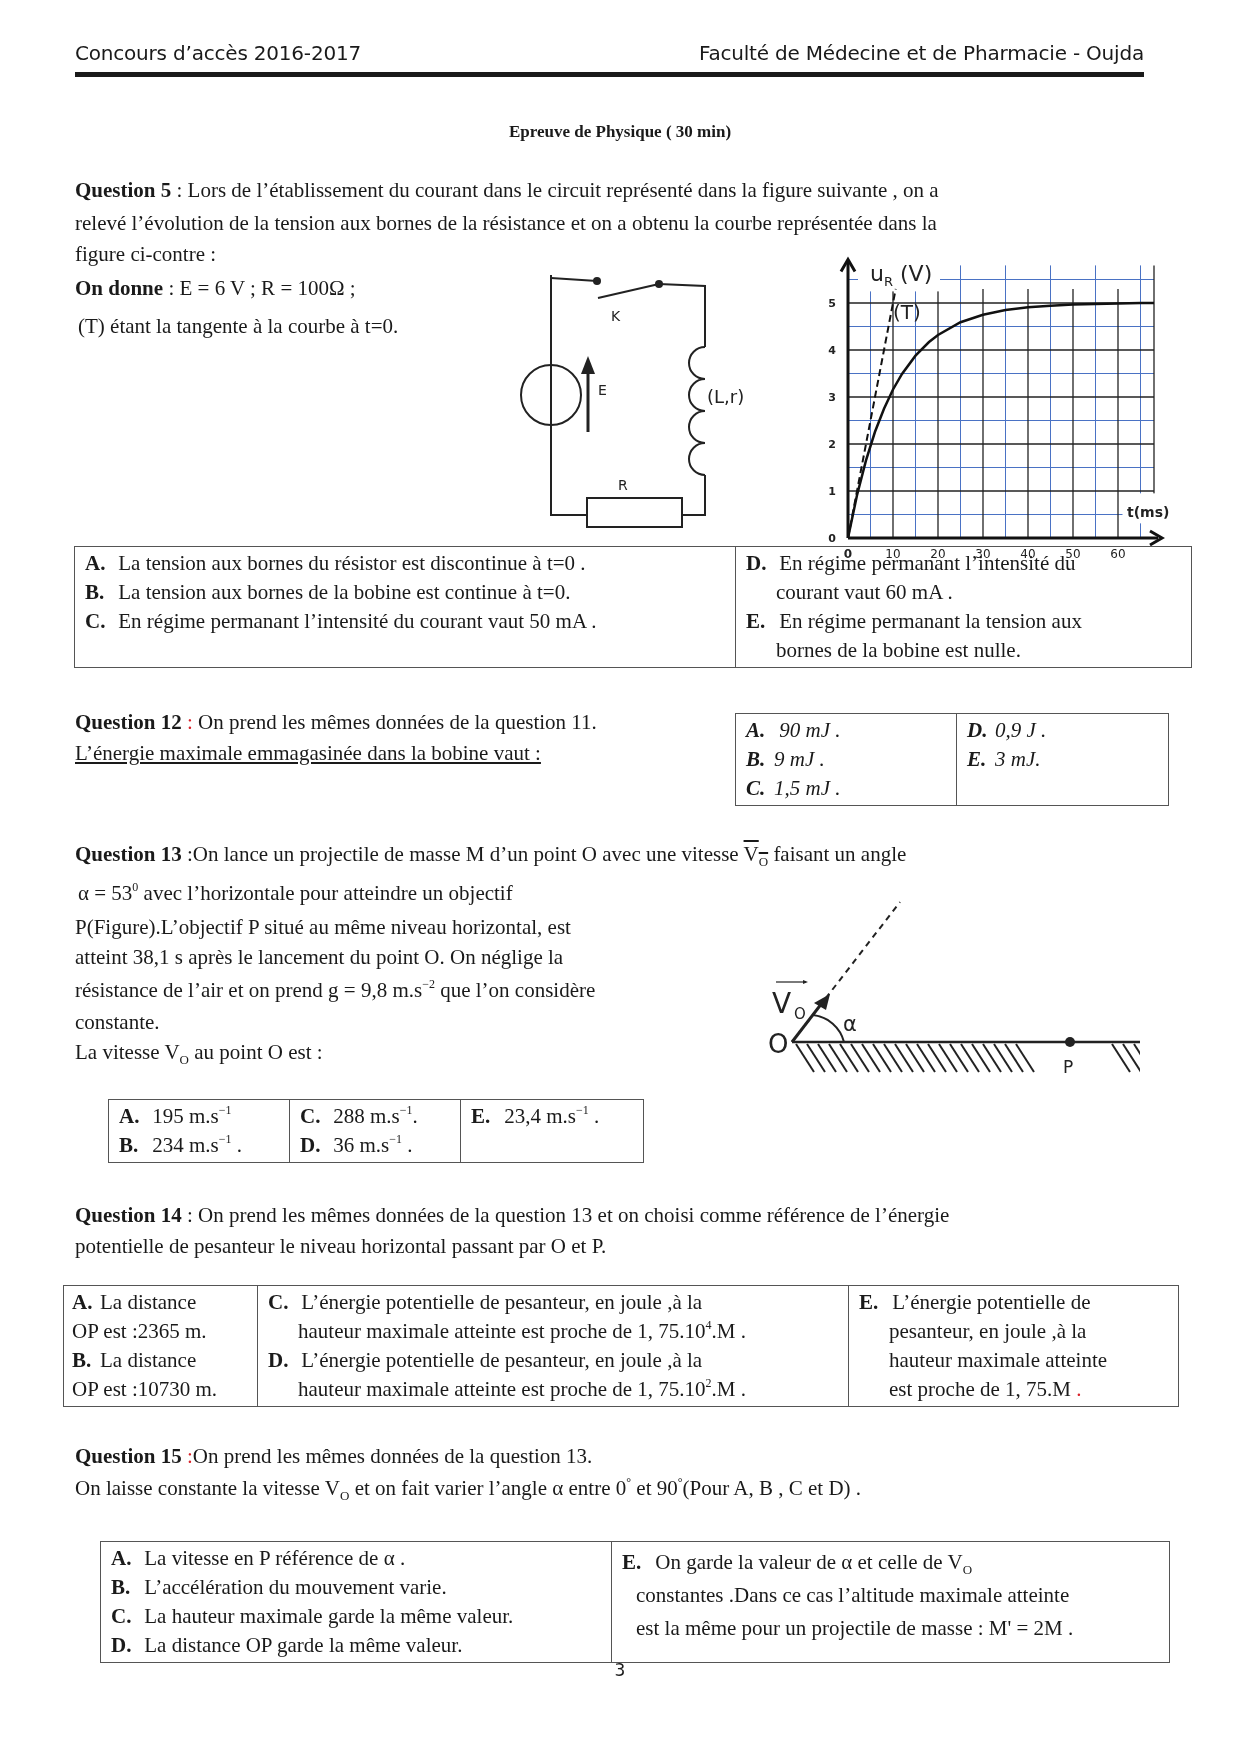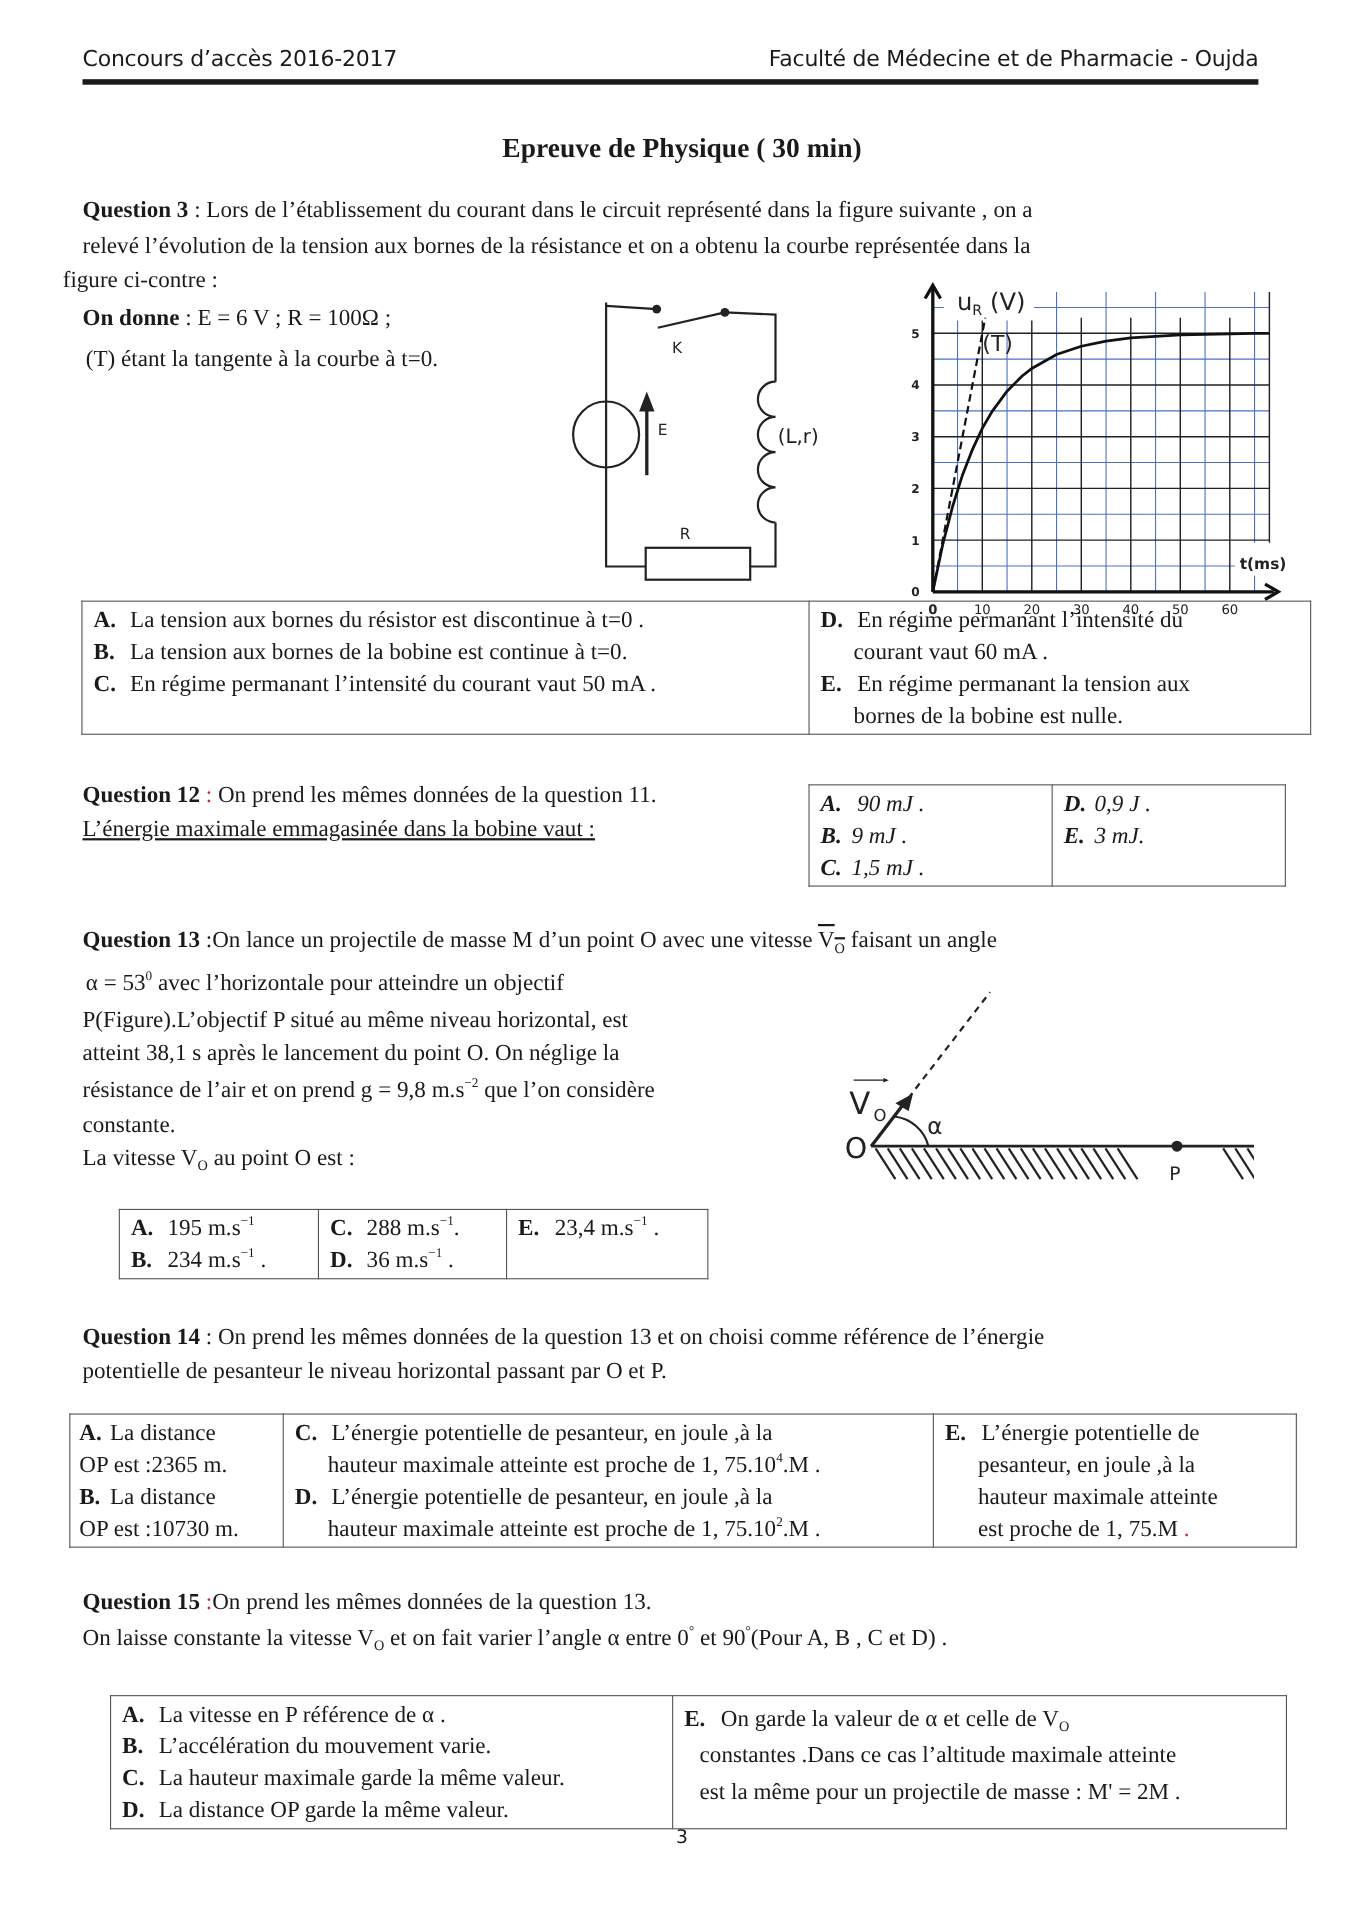--- a/index.html
+++ b/index.html
@@ -1,20 +1,20 @@
 <!DOCTYPE html>
 <html><head>
 <meta charset="utf-8">
 <style>
   html, body { margin: 0; padding: 0; background: #fff; }
   body { width: 1240px; height: 1754px; position: relative; overflow: hidden; color: #1a1a1a; font-family: "Liberation Serif", serif; }
   .abs { position: absolute; }
   .hdr { font-family: "DejaVu Sans", sans-serif; font-size: 20px; top: 41px; letter-spacing: -0.2px; }
   .hdr-rule { left: 75px; top: 72px; width: 1069px; height: 5px; background: #1a1a1a; }
-  .title { left: 0; width: 1240px; top: 122px; text-align: center; font-size: 25px; font-weight: bold; }
+  .title { left: 0; width: 1240px; top: 122px; text-align: center; font-size: 17px; font-weight: bold; }
   .p { font-size: 21px; line-height: 33px; white-space: nowrap; }
   b { font-weight: bold; }
   .red { color: #d9232a; }
   table.opt { border-collapse: collapse; position: absolute; font-size: 21px; }
   table.opt td { border: 1.5px solid #555; vertical-align: top; padding: 2px 10px; line-height: 29px; }
   .ol { white-space: nowrap; }
   .lt { font-weight: bold; display: inline-block; min-width: 28px; }
   .ind { padding-left: 30px; display: block; }
   sup { font-size: 12px; vertical-align: 9px; line-height: 0; }
   sub { font-size: 13px; vertical-align: -5px; line-height: 0; }
@@ -23,23 +23,23 @@
 </style>
 </head>
 <body>
 
 <div class="abs hdr" style="left:75px;">Concours d’accès 2016-2017</div>
 <div class="abs hdr" style="right:96px;">Faculté de Médecine et de Pharmacie - Oujda</div>
 <div class="abs hdr-rule"></div>
 
 <div class="abs title">Epreuve de Physique ( 30 min)</div>
 
-<div class="abs p" style="left:75px; top:174px;"><b>Question 3</b><span> : Lors de l’établissement du courant dans le circuit représenté dans la figure suivante , on a</span></div>
+<div class="abs p" style="left:75px; top:174px;"><b>Question 5</b><span> : Lors de l’établissement du courant dans le circuit représenté dans la figure suivante , on a</span></div>
 <div class="abs p" style="left:75px; top:207px;">relevé l’évolution de la tension aux bornes de la résistance et on  a obtenu la courbe représentée dans la</div>
-<div class="abs p" style="left:57px; top:238px;font-family:Liberation Serif, serif;">figure ci-contre :</div>
+<div class="abs p" style="left:75px; top:238px;font-family:Liberation Serif, serif;">figure ci-contre :</div>
 <div class="abs p" style="left:75px; top:272px;"><b>On donne</b><span> :  E = 6 V  ; R = 100Ω ;</span></div>
 <div class="abs p" style="left:78px; top:310px;">(T)  étant la tangente à la courbe à t=0.</div>
 
 <svg class="abs" style="left:490px; top:260px;" width="300" height="270">
   <g stroke="#222" stroke-width="2" fill="none">
     <polyline points="61,15 61,90"></polyline>
     <line x1="61" y1="18" x2="107" y2="21"></line>
     <line x1="108" y1="38" x2="169" y2="24"></line>
     <polyline points="169,24 215,26 215,87"></polyline>
     <circle cx="61" cy="135" r="30"></circle>

